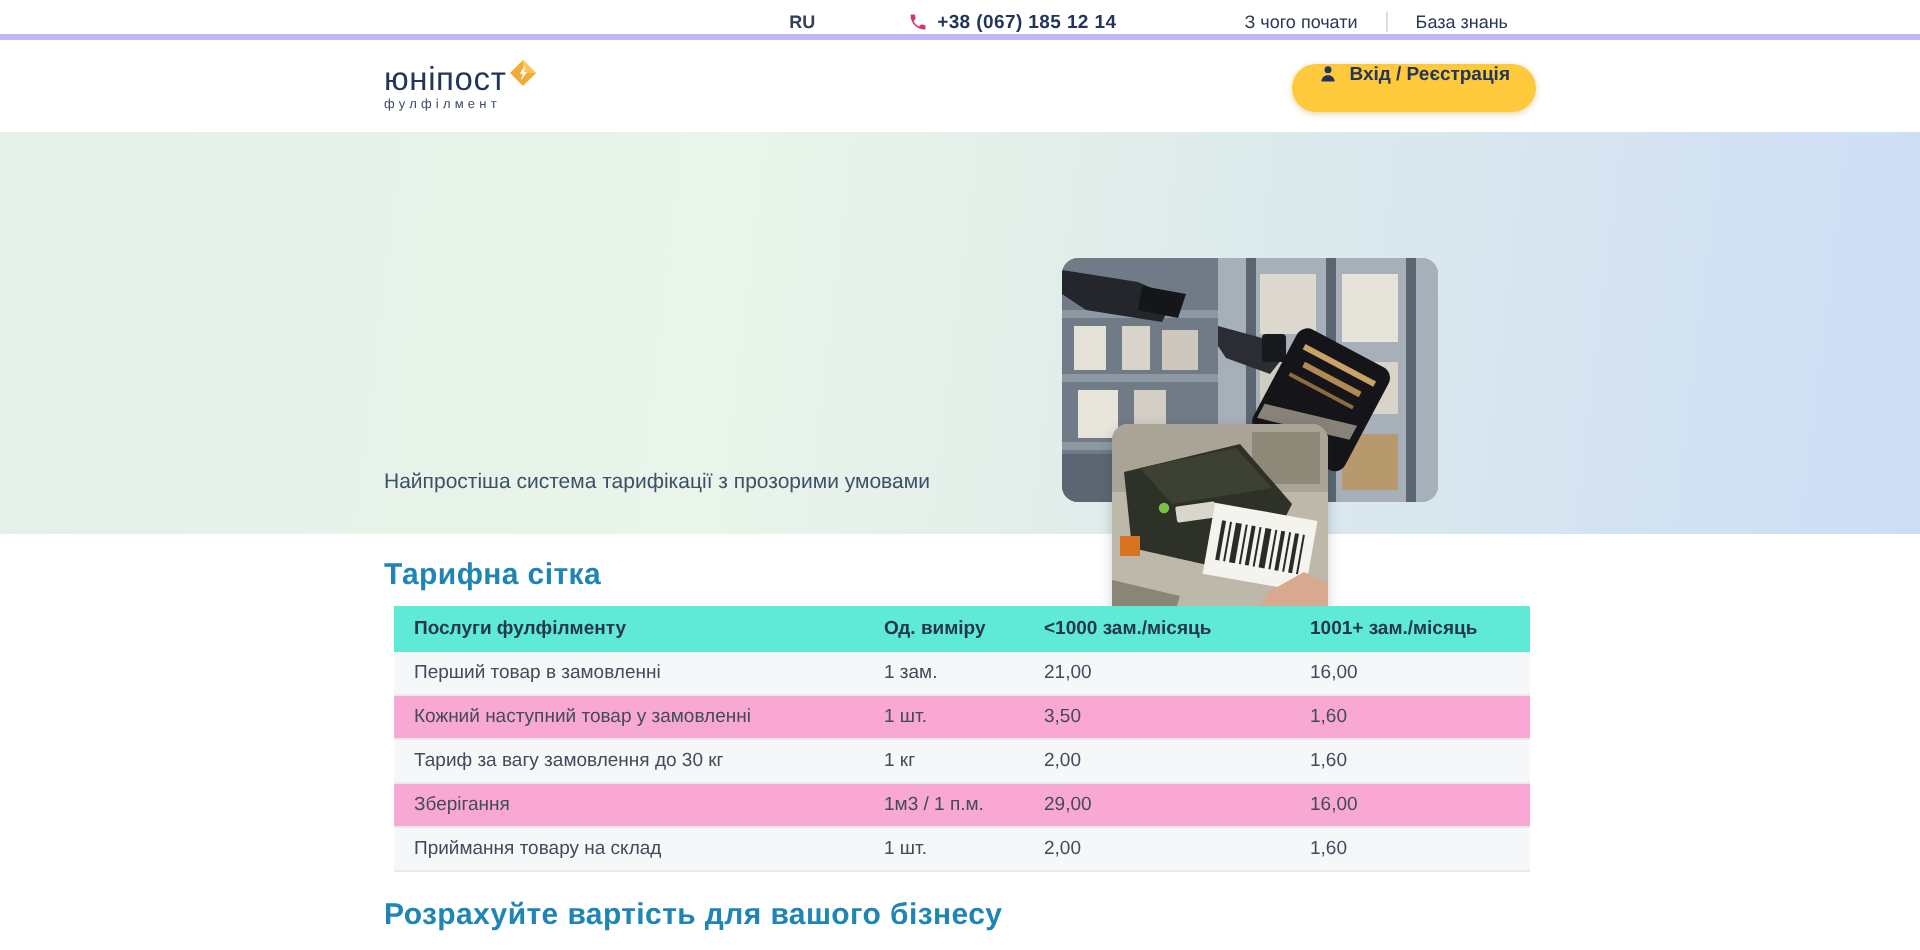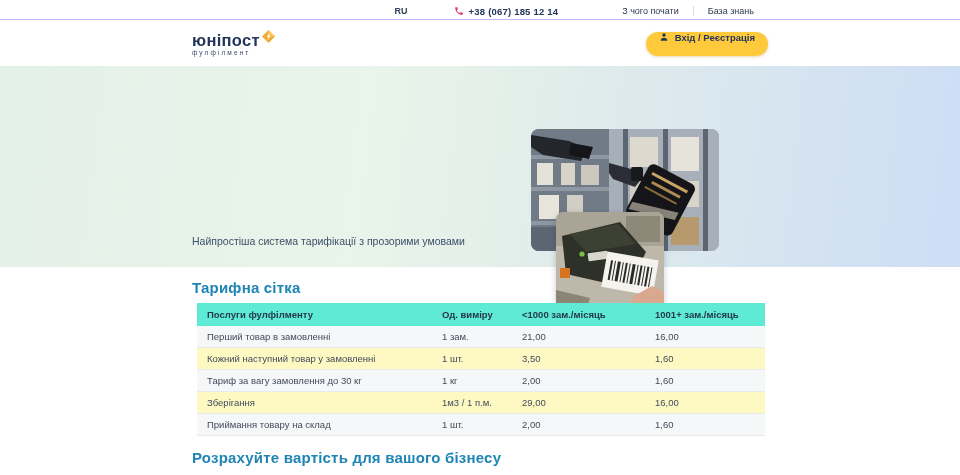--- a/index.html
+++ b/index.html
@@ -2,37 +2,37 @@
 <html><head>
 <meta charset="utf-8">
 <style>
   * { margin:0; padding:0; box-sizing:border-box; }
   html,body { width:960px; height:475px; overflow:hidden; background:#fff;
     font-family:"Liberation Sans", sans-serif; }
   .canvas { position:relative; width:960px; height:475px; background:#fff; }
 
   
   .topbar { position:absolute; top:0; left:0; width:960px; height:20px;
-    background:#fff; border-bottom:1px solid #c4b5fd; }
+    background:#fff; border-bottom:3px solid #c4b5fd; }
   .topbar-inner { position:absolute; left:192px; right:192px; top:0; height:22px;
     display:flex; align-items:center; justify-content:flex-end; }
   .lang { font-size:9px; font-weight:700; color:#32405a; margin-right:46px; cursor:pointer; }
   .phone-group { display:flex; align-items:center; gap:5px; margin-right:50px; }
   .phone-ico { width:10px; height:10px; display:block; }
   .phone-num { font-size:9.5px; font-weight:600; color:#22355a; letter-spacing:.2px; }
   .top-link { font-size:9px; color:#2b3950; text-decoration:none; padding:0 14px; }
   .top-divider { width:1px; height:10px; background:#d9dde2; }
 
   
   .header { position:absolute; top:22px; left:0; width:960px; height:44px; background:#fff; }
   .header-inner { position:absolute; left:192px; right:192px; top:0; height:44px;
     display:flex; align-items:center; }
   .logo { display:flex; flex-direction:column; line-height:1; cursor:pointer; }
   .logo-row { display:flex; align-items:flex-start; }
-  .logo-word { font-size:16.5px; font-weight:700; color:#22355a; letter-spacing:.3px; }
+  .logo-word { font-size:16.5px; font-weight:400; color:#22355a; letter-spacing:.3px; }
   .logo-mark { width:13px; height:13px; margin-left:2px; margin-top:-2px; }
   .logo-tagline { font-size:6.5px; letter-spacing:2.1px; color:#3a4a63; margin-top:2px; }
   .nav { display:flex; gap:23px; margin-left:74px; }
   .nav-item { font-size:10px; font-weight:600; color:#22355a; text-decoration:none; cursor:pointer; }
   .nav-item.active { color:#e9a23b; }
   .login-btn { margin-left:auto; height:24px; display:flex; align-items:flex-start; gap:6px;
     background:#ffc93c; border:none; border-radius:13px; padding:0 13px;
     font-family:"Liberation Sans", sans-serif; font-size:9.5px; font-weight:700; color:#22355a;
     cursor:pointer; box-shadow:0 1px 3px rgba(180,140,20,.35); }
   .person-ico { width:10px; height:10px; display:block; }
@@ -53,21 +53,21 @@
   
   .section-title { position:absolute; left:192px; font-size:15px; font-weight:800;
     color:#1f85b5; letter-spacing:.2px; }
   .title-grid { top:279px; }
   .title-calc { top:449px; }
   .price-table { position:absolute; left:197px; top:303px; width:568px;
     border-collapse:collapse; table-layout:fixed; }
   .price-table th { background:#5eead4; text-align:left; font-size:9.5px; font-weight:700;
     color:#25374f; padding:6px 10px; height:21px; }
   .price-table td { font-size:9.5px; color:#414b5a; padding:5px 10px; height:19px;
-    border-bottom:1px solid #e9eaec; background:#fef9c3; }
+    border-bottom:1px solid #e9eaec; background:#f9a8d4; }
   .price-table tr.odd td { background:#f6f7f8; }
   .col-1 { width:235px; } .col-2 { width:80px; } .col-3 { width:133px; } .col-4 { width:120px; }
 </style>
 </head>
 <body>
 
 <div class="canvas">
 
   <div class="topbar">
     <div class="topbar-inner">

